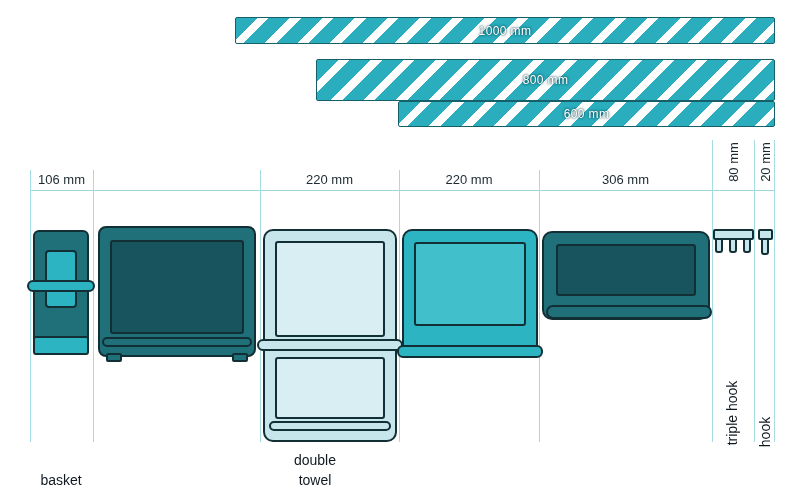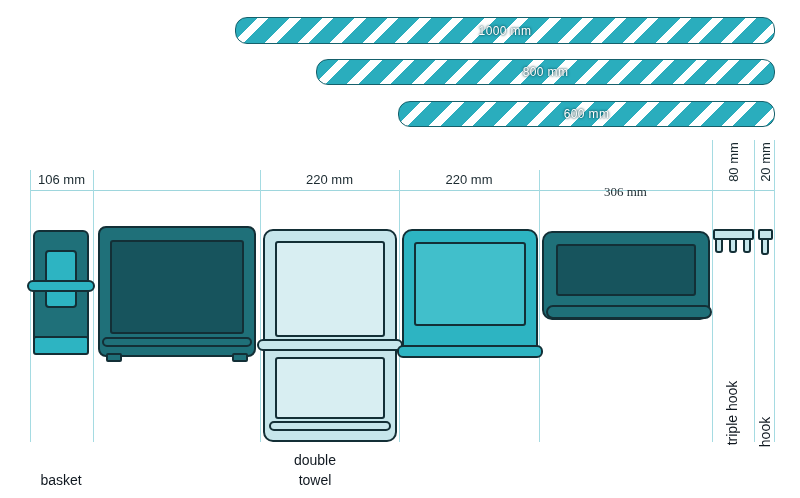--- a/index.html
+++ b/index.html
@@ -10,21 +10,21 @@
     height: 498px;
     background: #ffffff;
     font-family: "Liberation Sans", "DejaVu Sans", sans-serif;
     overflow: hidden;
   }
 
   
   .rail {
     position: absolute;
     border: 1px solid #15606b;
-    border-radius: 12px;
+    border-radius: 2px;
     background: repeating-linear-gradient(135deg, #2aadbd 0px, #2aadbd 15px, #ffffff 15px, #ffffff 23px);
     display: flex;
     align-items: center;
     justify-content: center;
   }
   .rail-label {
     color: #ffffff;
     font-size: 12px;
     letter-spacing: 0.4px;
     text-shadow: 0 0 3px rgba(10,70,80,0.85), 0 0 2px rgba(10,70,80,0.85);
@@ -75,42 +75,42 @@
   }
 </style>
 </head>
 <body>
 
 <div class="canvas">
 
   <div class="rail" style="left:235px; top:17px; width:540px; height:27px;">
     <span class="rail-label">1000 mm</span>
   </div>
-  <div class="rail" style="left:316px; top:59px; width:459px; height:26px;">
+  <div class="rail" style="left:316px; top:59px; width:459px; height:42px;">
     <span class="rail-label">800 mm</span>
   </div>
   <div class="rail" style="left:398px; top:101px; width:377px; height:26px;">
     <span class="rail-label">600 mm</span>
   </div>
 
   <div class="dim-line" style="left:30px; top:190px; width:745px;"></div>
 
   <div class="guide" style="left:30px;  top:170px; height:272px;"></div>
   <div class="guide" style="left:93px;  top:170px; height:272px;"></div>
   <div class="guide" style="left:260px; top:170px; height:272px;"></div>
   <div class="guide" style="left:399px; top:170px; height:272px;"></div>
   <div class="guide" style="left:539px; top:170px; height:272px;"></div>
   <div class="guide" style="left:712px; top:140px; height:302px;"></div>
   <div class="guide" style="left:754px; top:140px; height:302px;"></div>
   <div class="guide" style="left:774px; top:140px; height:302px;"></div>
 
   <div class="dim-label" style="left:30px;  top:172px; width:63px;">106 mm</div>
   <div class="dim-label" style="left:260px; top:172px; width:139px;">220 mm</div>
   <div class="dim-label" style="left:399px; top:172px; width:140px;">220 mm</div>
-  <div class="dim-label" style="left:539px; top:184px; width:173px;font-family:Liberation Serif, serif;">306 mm</div>
+  <div class="dim-label" style="left:539px; top:172px; width:173px;">306 mm</div>
   <div class="rot" style="left:733px; top:162px;">80 mm</div>
   <div class="rot" style="left:765px; top:162px;">20 mm</div>
 
   <div>
     <div class="shape fill-dark" style="left:33px; top:230px; width:56px; height:124px; border-radius:6px;"></div>
     <div class="shape fill-mid" style="left:45px; top:250px; width:32px; height:58px; border-radius:4px;"></div>
     <div class="shape fill-mid" style="left:27px; top:280px; width:68px; height:12px; border-radius:6px;"></div>
     <div class="shape fill-mid" style="left:33px; top:336px; width:56px; height:19px; border-radius:3px;"></div>
   </div>
 

